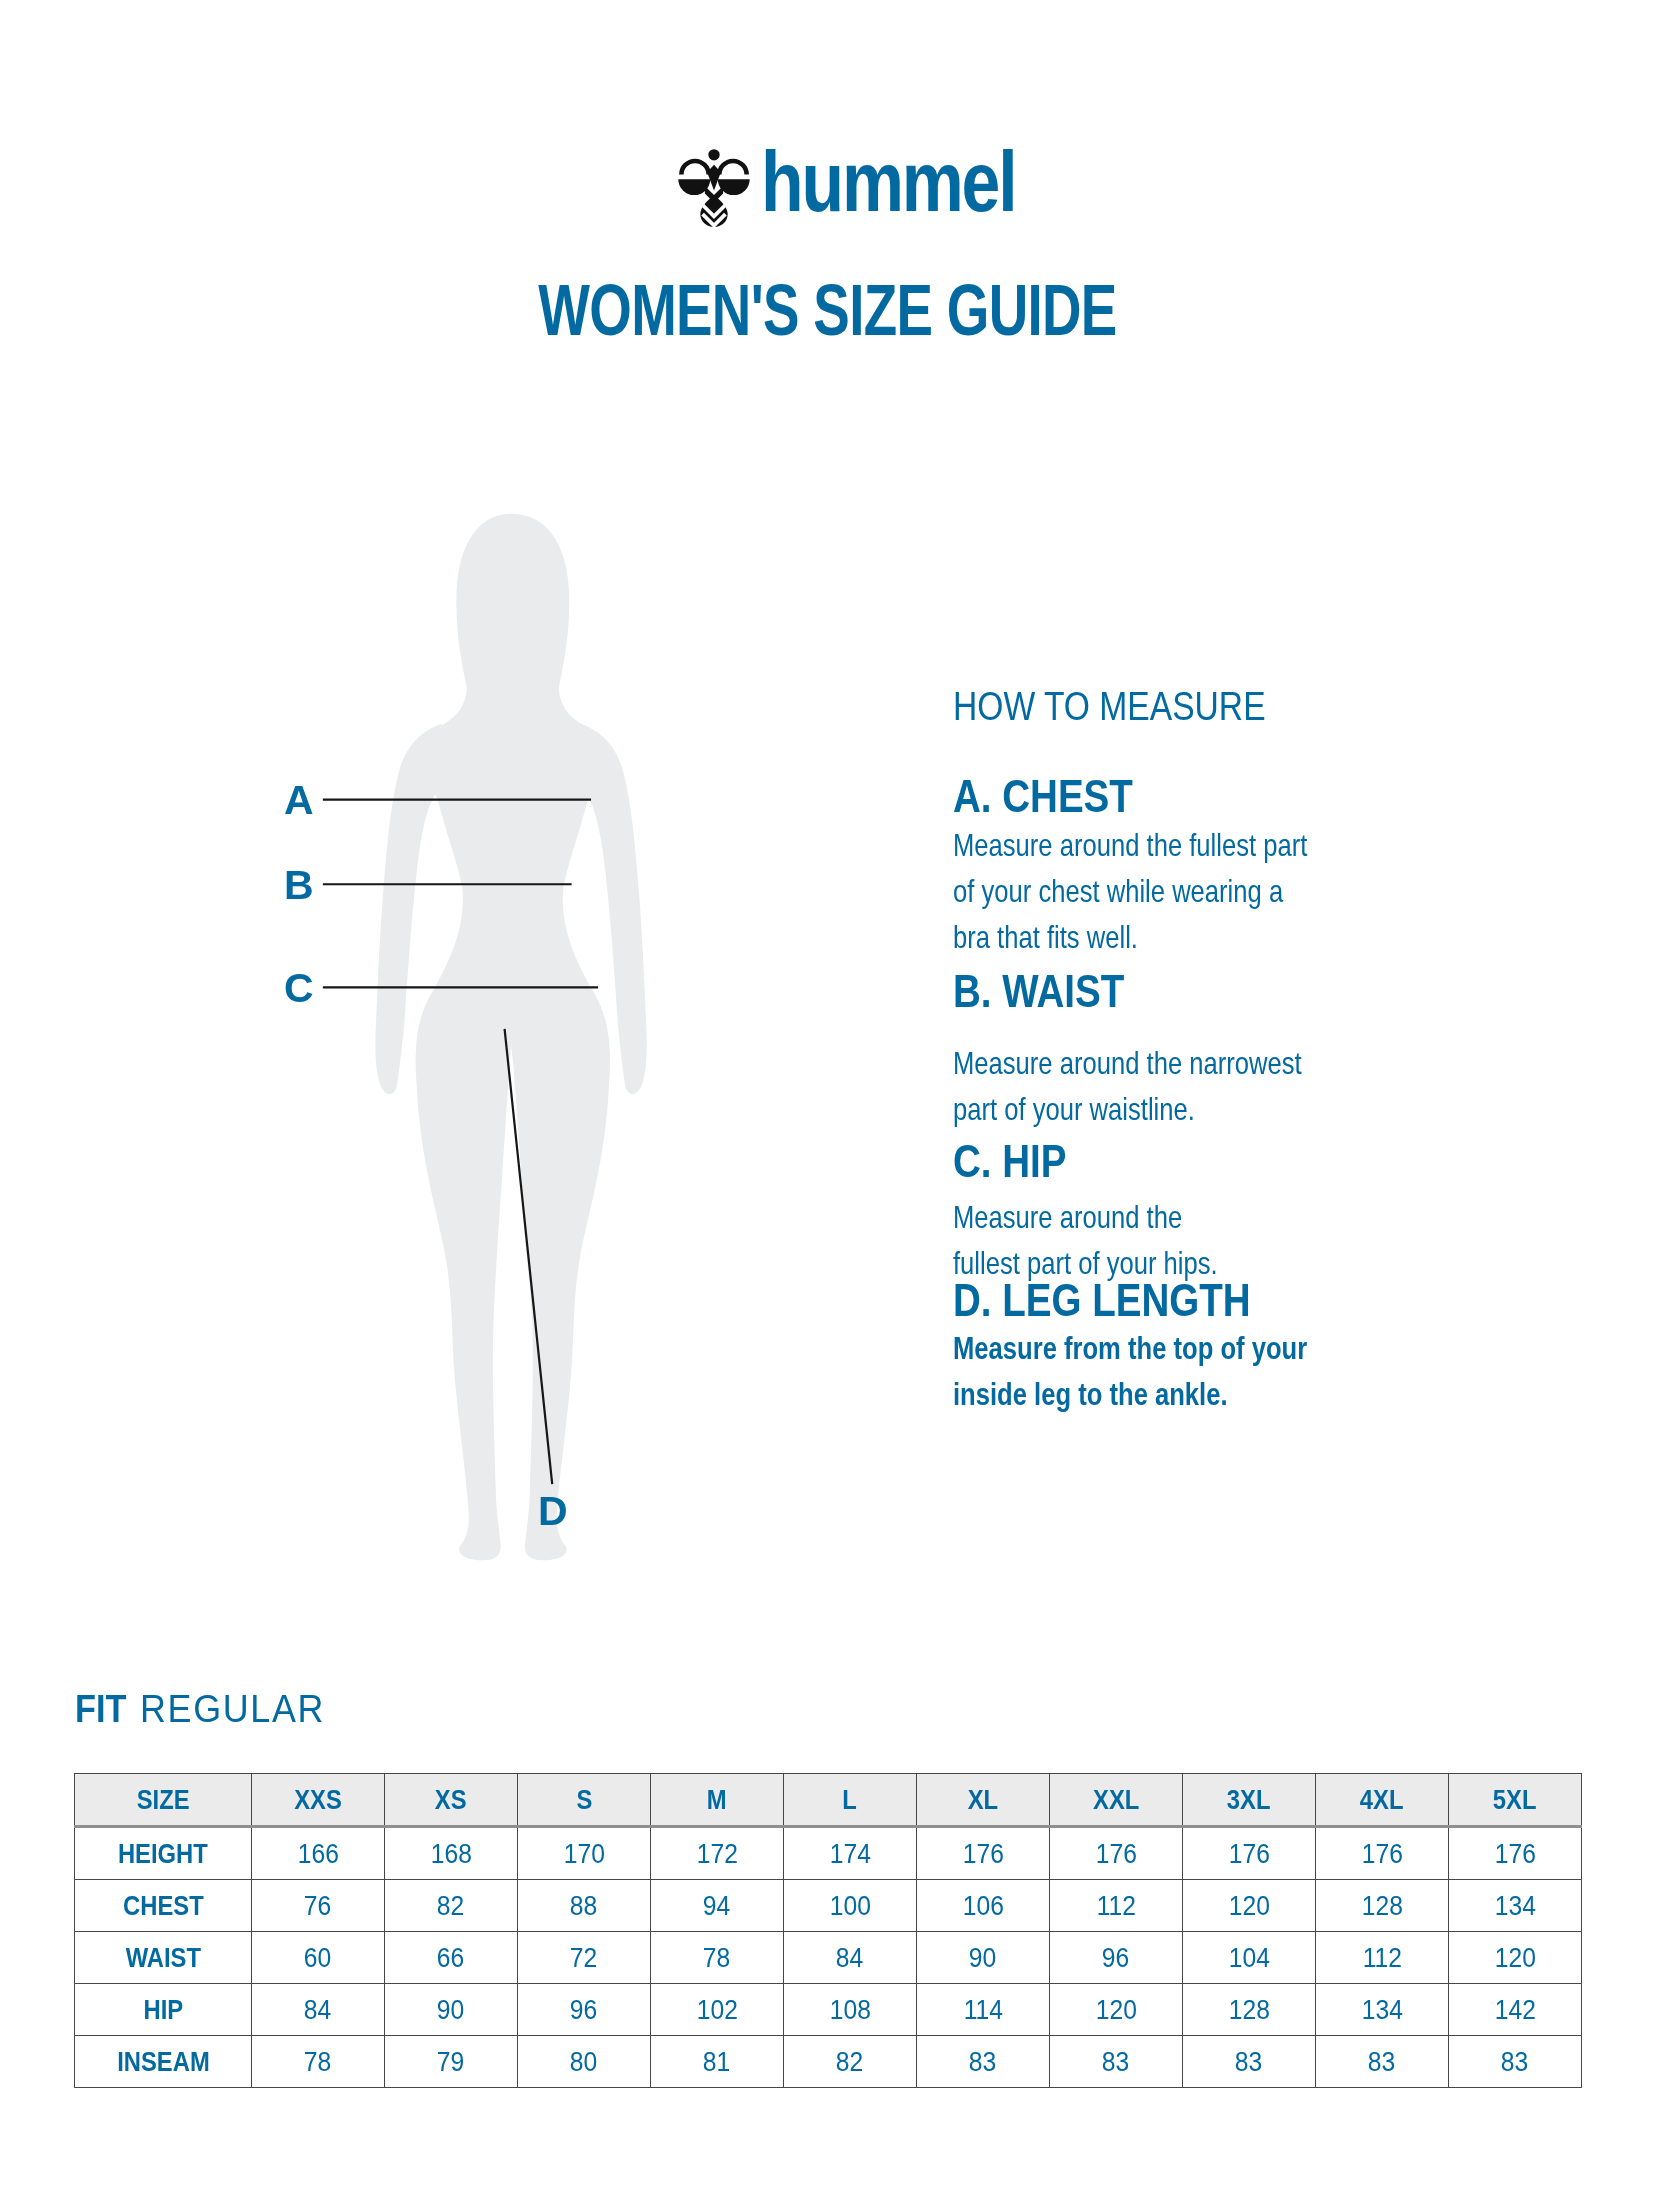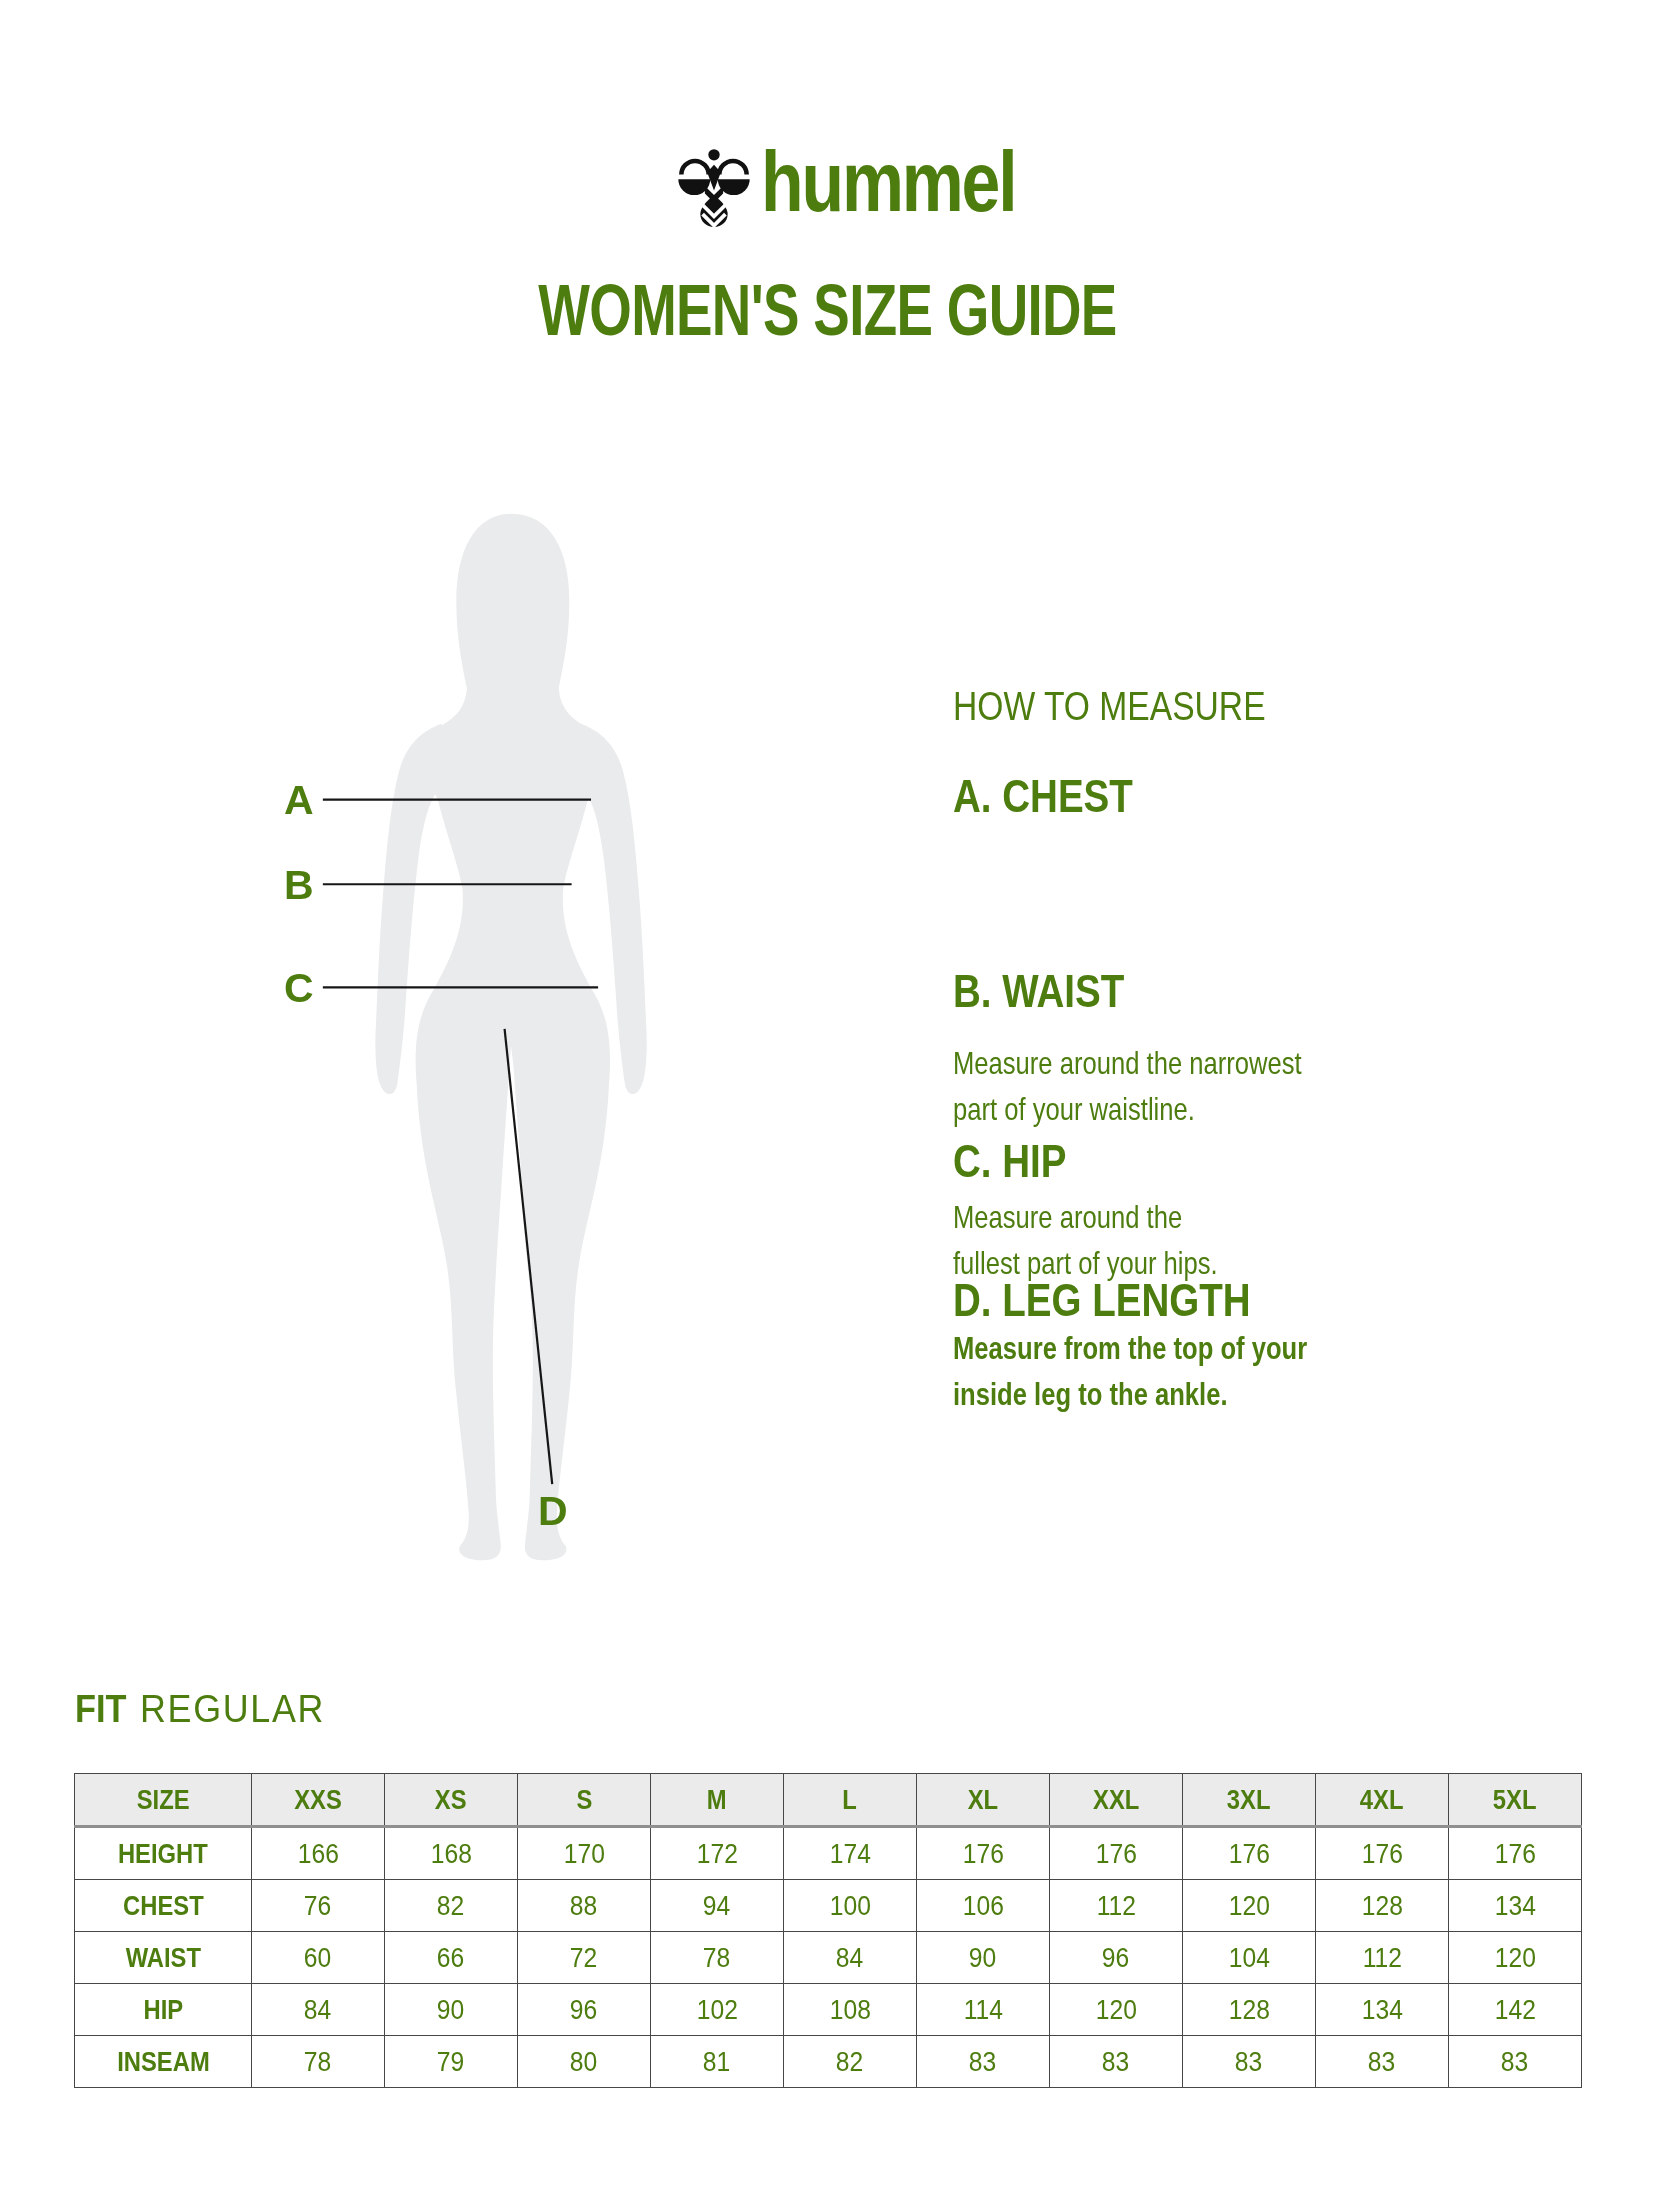--- a/index.html
+++ b/index.html
@@ -1,21 +1,21 @@
 <!DOCTYPE html>
 <html style="font-size:14px"><head>
 <meta charset="utf-8">
 <style>
   html,body{margin:0;padding:0;background:#fff;}
   .page{
     position:relative;
     width:1654px;height:2206px;
     background:#ffffff;
     font-family:"Liberation Sans", sans-serif;
-    color:#4d7c0f;
+    color:#0369a1;
     overflow:hidden;
   }
   
   .logo{position:absolute;left:676px;top:148px;height:81px;display:flex;align-items:flex-start;}
   .bee{width:76px;height:79px;}
   .wordmark{
     position:absolute;left:85px;top:-8.8px;
     font-size:85px;line-height:85px;font-weight:bold;
     letter-spacing:-2.6px;white-space:nowrap;
     transform:scaleX(0.82);transform-origin:left top;
@@ -184,20 +184,25 @@
   <div class="fig-label" style="left:284px;top:968px;">C</div>
   <div class="fig-label" style="left:538px;top:1491px;">D</div>
 
   <div class="htm-title">
     <span class="cond">HOW TO MEASURE</span>
   </div>
 
   <div class="htm-head" style="top:778px;">
     <span class="cond">A. CHEST</span>
   </div>
+  <div class="htm-body" style="top:822px;">
+    <span class="inner">Measure around the fullest part
+of your chest while wearing a
+bra that fits well.</span>
+  </div>
 
   <div class="htm-head" style="top:973px;">
     <span class="cond">B. WAIST</span>
   </div>
   <div class="htm-body" style="top:1016px;margin-top:24px;">
     <span class="inner">Measure around the narrowest
 part of your waistline.</span>
   </div>
 
   <div class="htm-head" style="top:1143px;">

